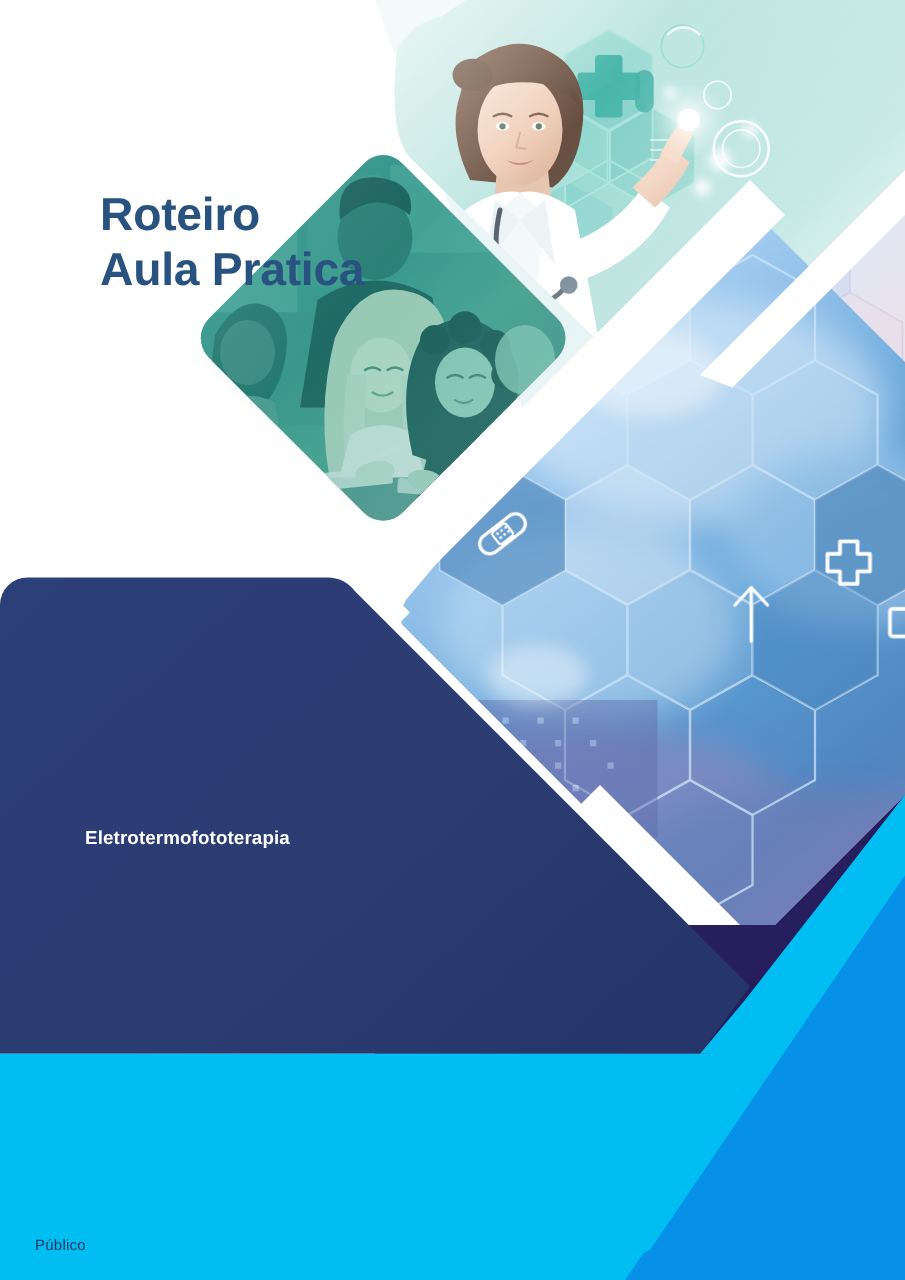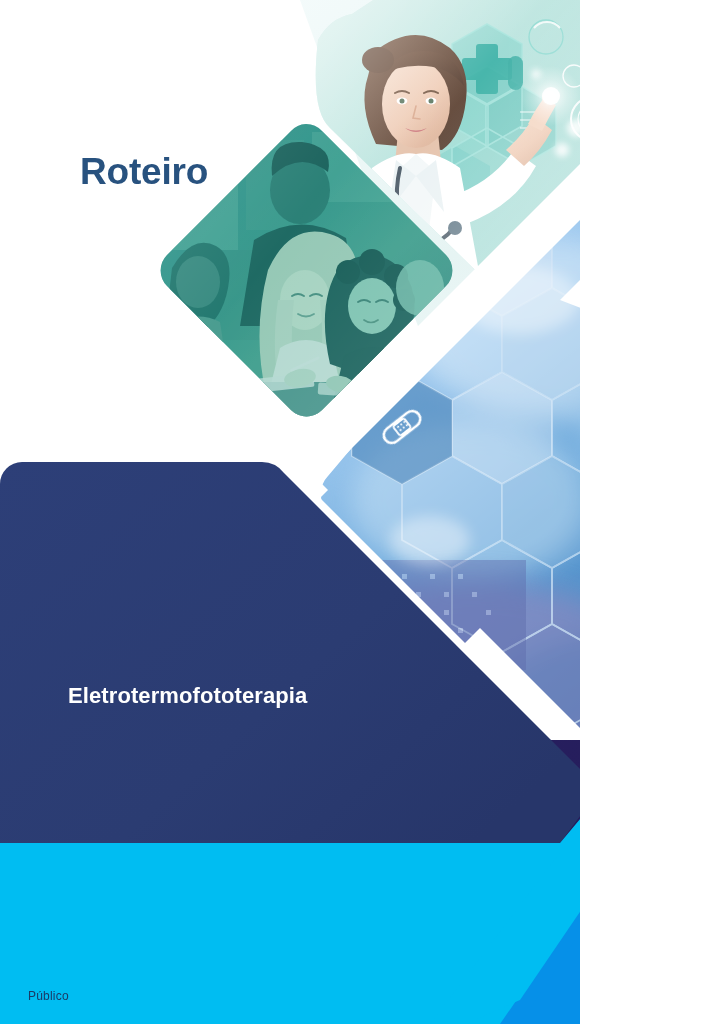--- a/index.html
+++ b/index.html
@@ -8,21 +8,21 @@
     padding: 0;
     background: #ffffff;
   }
   body {
     font-family: "Liberation Sans", sans-serif;
   }
 
   
   .page {
     position: relative;
-    width: 580px;
+    width: 724px;
     height: 1024px;
     overflow: hidden;
     background: #ffffff;
   }
 
   
   .artwork {
     position: absolute;
     inset: 0;
     width: 724px;
@@ -48,23 +48,23 @@
     margin: 0;
   }
   .title-line.l2 {
     margin-top: 5px;
   }
 
   
   .subtitle {
     position: absolute;
     left: 68px;
-    top: 683px;
+    top: 662px;
     z-index: 6;
-    font-size: 22px;
+    font-size: 15px;
     font-weight: bold;
     color: #ffffff;
     letter-spacing: 0.1px;
     white-space: nowrap;
   }
 
   
   .footer-label {
     position: absolute;
     left: 28px;
@@ -570,19 +570,20 @@
     <path d="M 724 700 L 500 1024 L 472 1024 L 710 678 Z" fill="#00bdf2" opacity="0"></path>
 
     <path d="M 724 636 L 724 700 L 520 1000 L 466 1024 L 430 1024 Z" fill="#00bdf2"></path>
 
     <path d="M 724 712 L 724 1024 L 520 1024 Z" fill="#0690e8"></path>
 
   </svg>
 
   <div class="title-block">
     <div class="title-line">Roteiro</div>
+    <div class="title-line l2">Aula Pratica</div>
   </div>
 
   <div class="subtitle">Eletrotermofototerapia</div>
 
   <div class="footer-label">Público</div>
 
 </div>
 
 </body></html>

